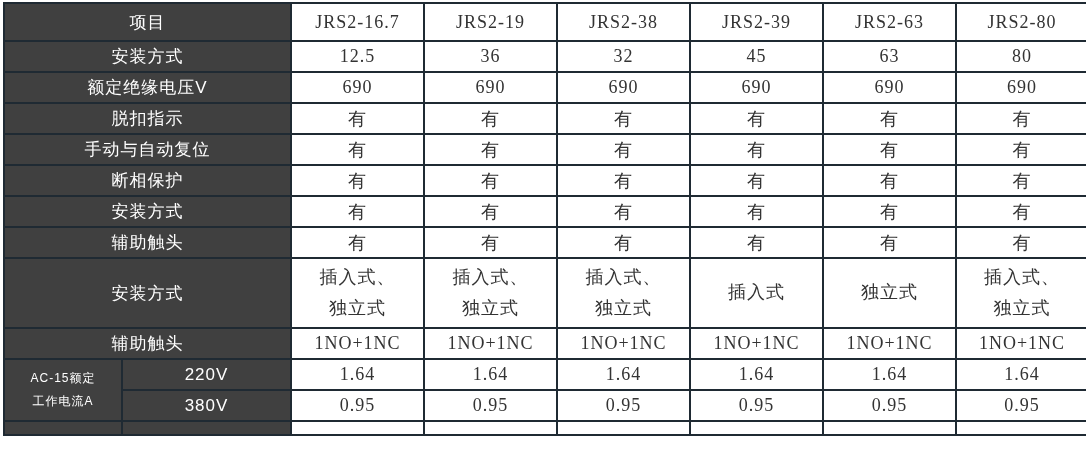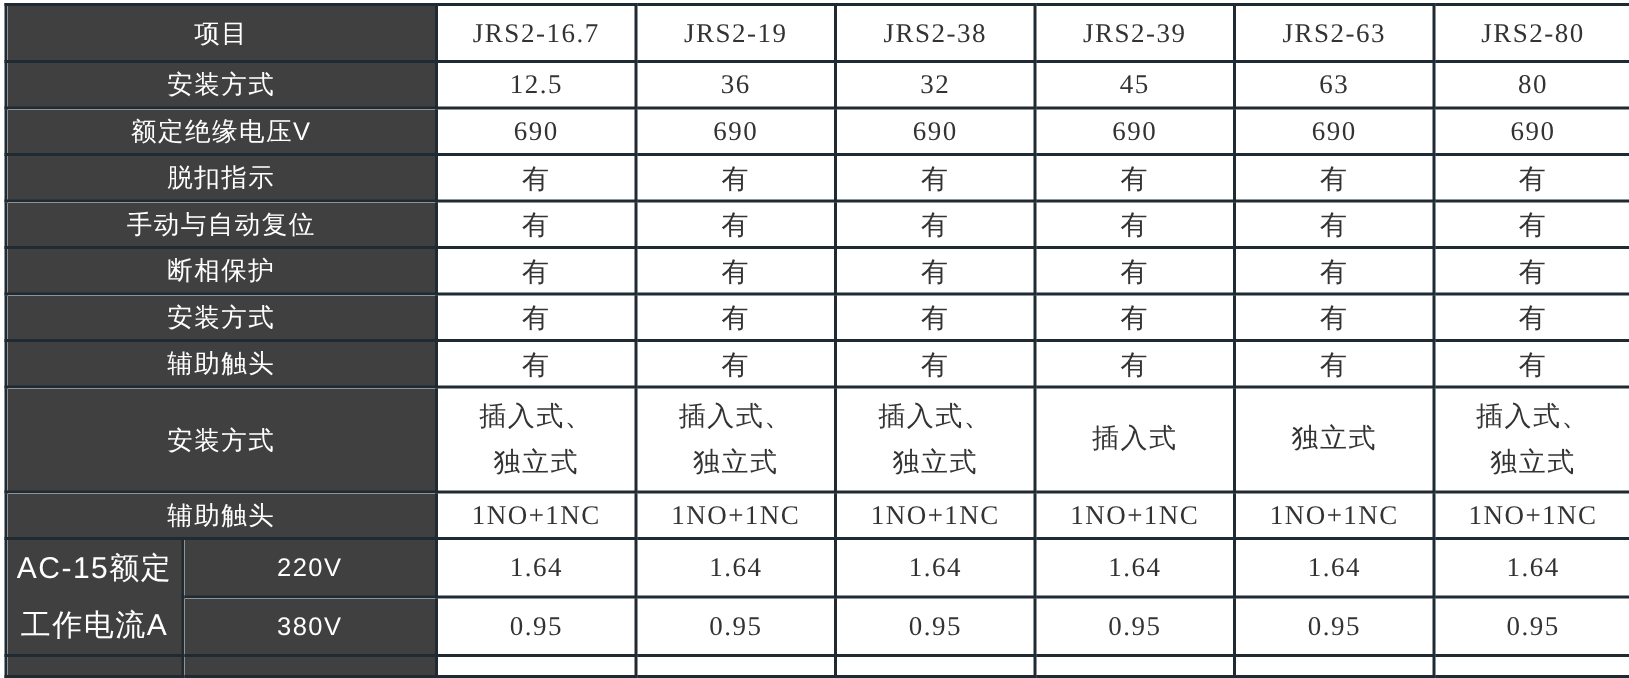--- a/index.html
+++ b/index.html
@@ -158,21 +158,21 @@
     <td class="b" colspan="2">辅助触头</td>
     <td class="w">1NO+1NC</td>
     <td class="w">1NO+1NC</td>
     <td class="w">1NO+1NC</td>
     <td class="w">1NO+1NC</td>
     <td class="w">1NO+1NC</td>
     <td class="w">1NO+1NC</td>
   </tr>
 
   <tr class="rstd">
-    <td class="b ml" rowspan="2" style="font-size:20px;line-height:1.9">AC-15额定
+    <td class="b ml" rowspan="2" style="font-size:12px;line-height:1.9">AC-15额定
 工作电流A</td>
     <td class="b">220V</td>
     <td class="w">1.64</td>
     <td class="w">1.64</td>
     <td class="w">1.64</td>
     <td class="w">1.64</td>
     <td class="w">1.64</td>
     <td class="w">1.64</td>
   </tr>
 

